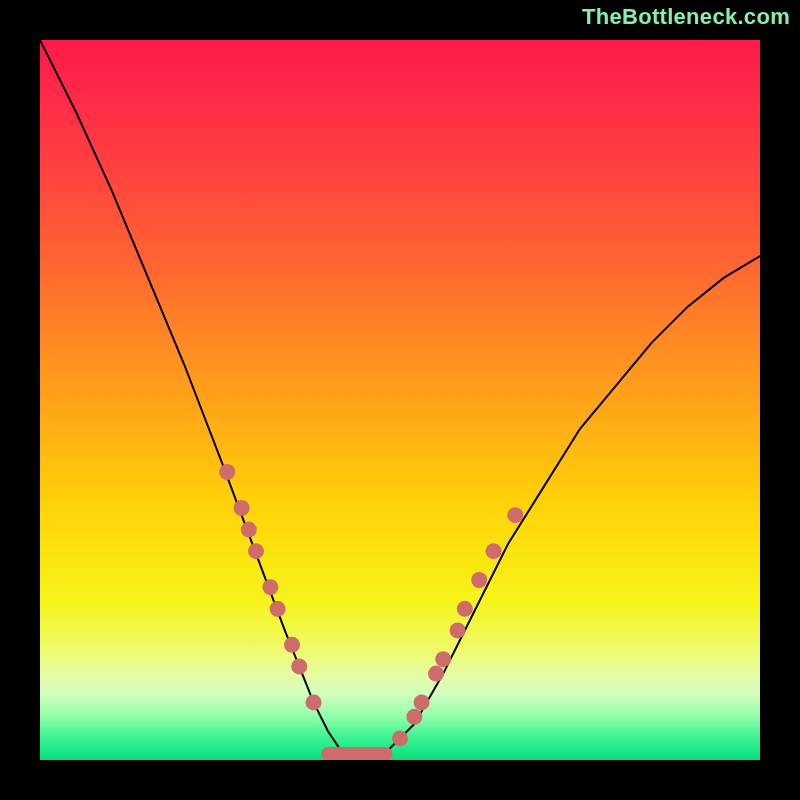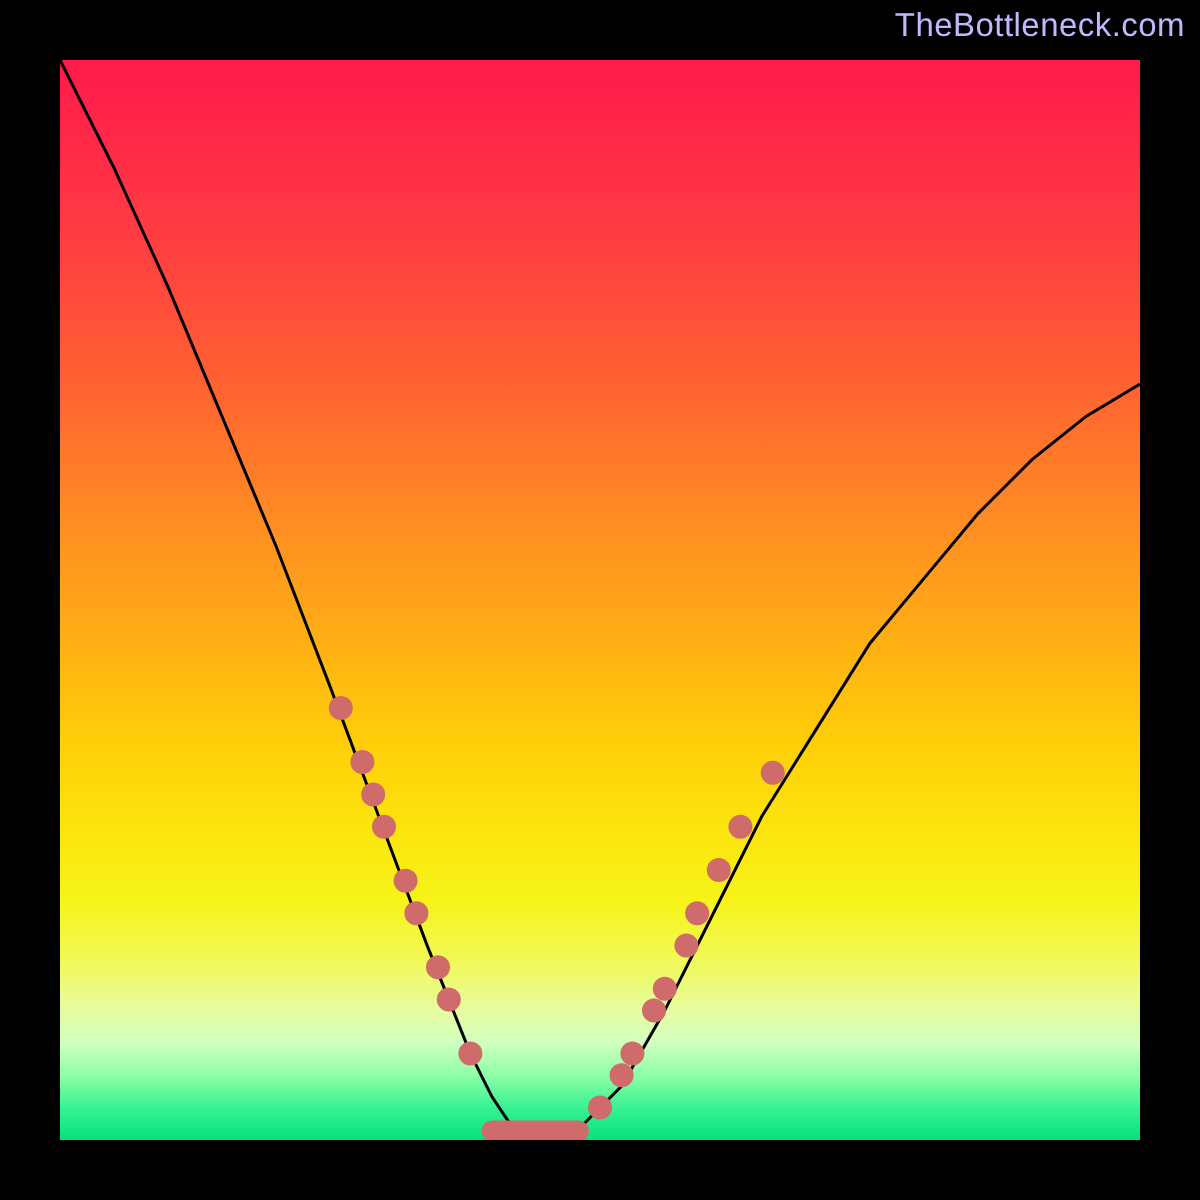--- a/index.html
+++ b/index.html
@@ -14,24 +14,25 @@
   .outer {
     position: relative;
     width: 800px;
     height: 800px;
     background: #000;
   }
   .attribution {
     position: absolute;
     top: 4px;
     right: 10px;
-    color: #c4b5fd;
+    color: #86efac;
     font-size: 22px;
     letter-spacing: 0.3px;
     z-index: 5;
+    font-weight: bold;
   }
   .plot {
     position: absolute;
     left: 40px;
     top: 40px;
     width: 720px;
     height: 720px;
     overflow: hidden;
   }
   .gradient {

